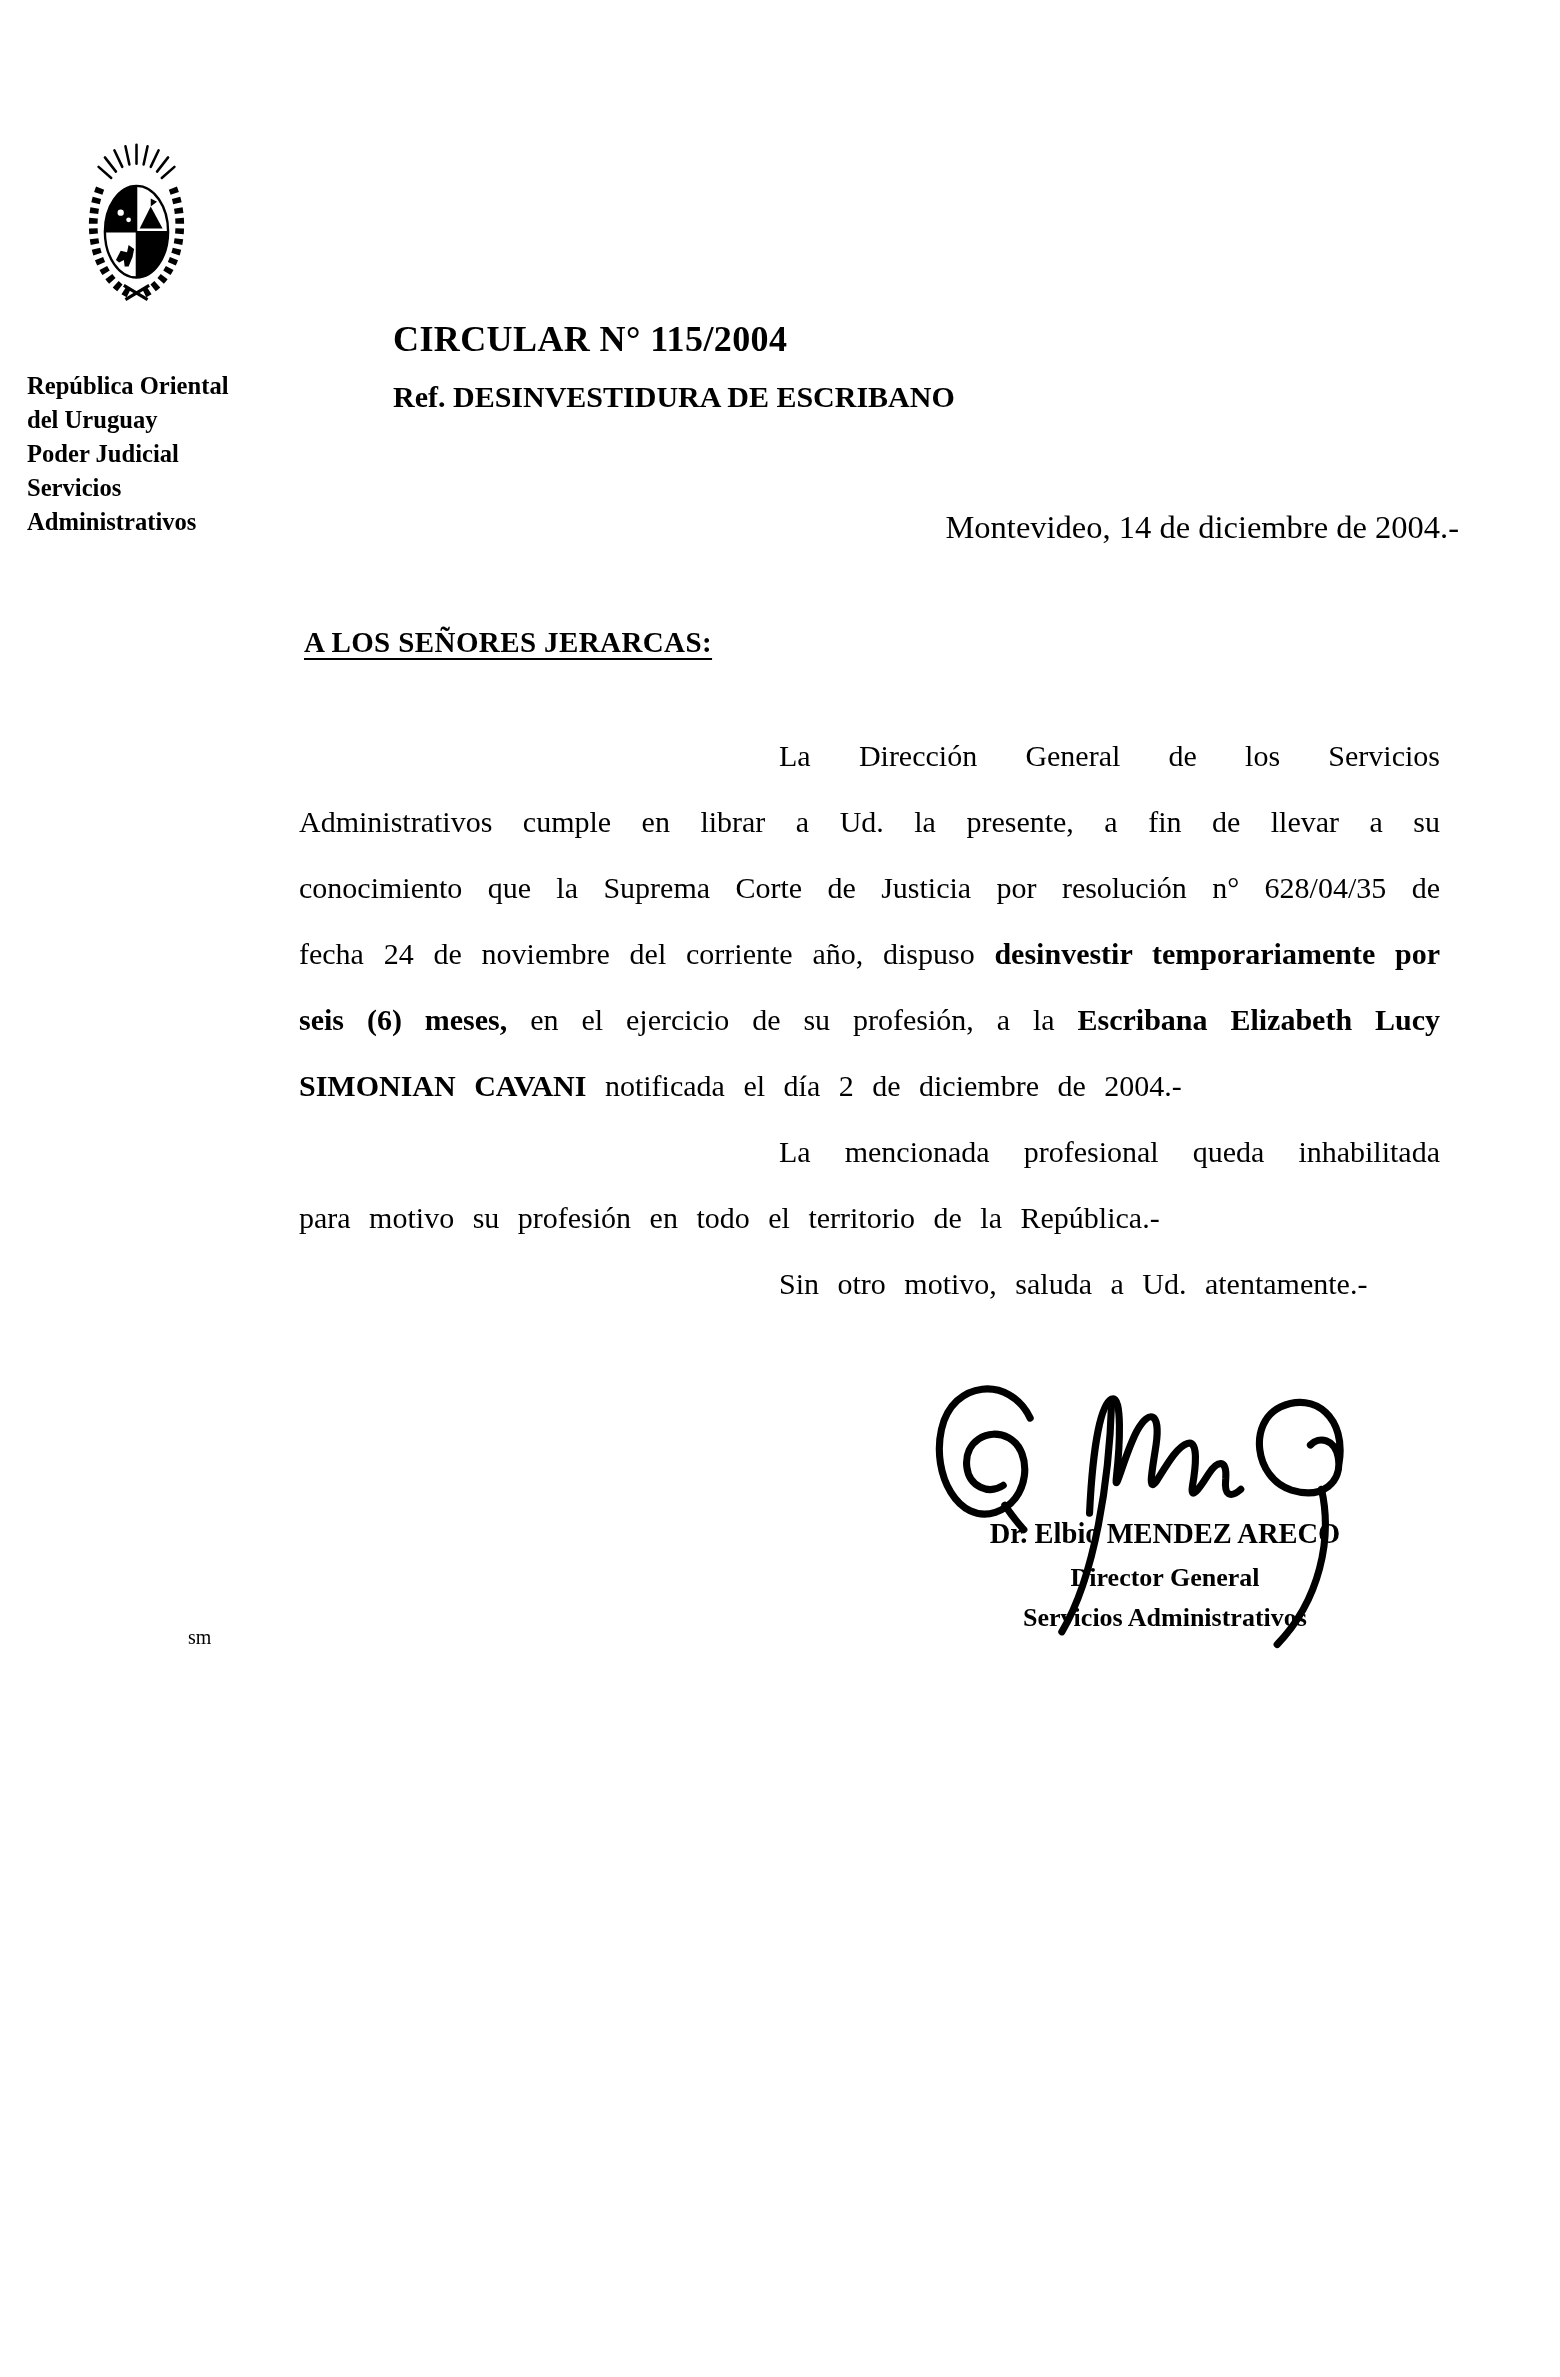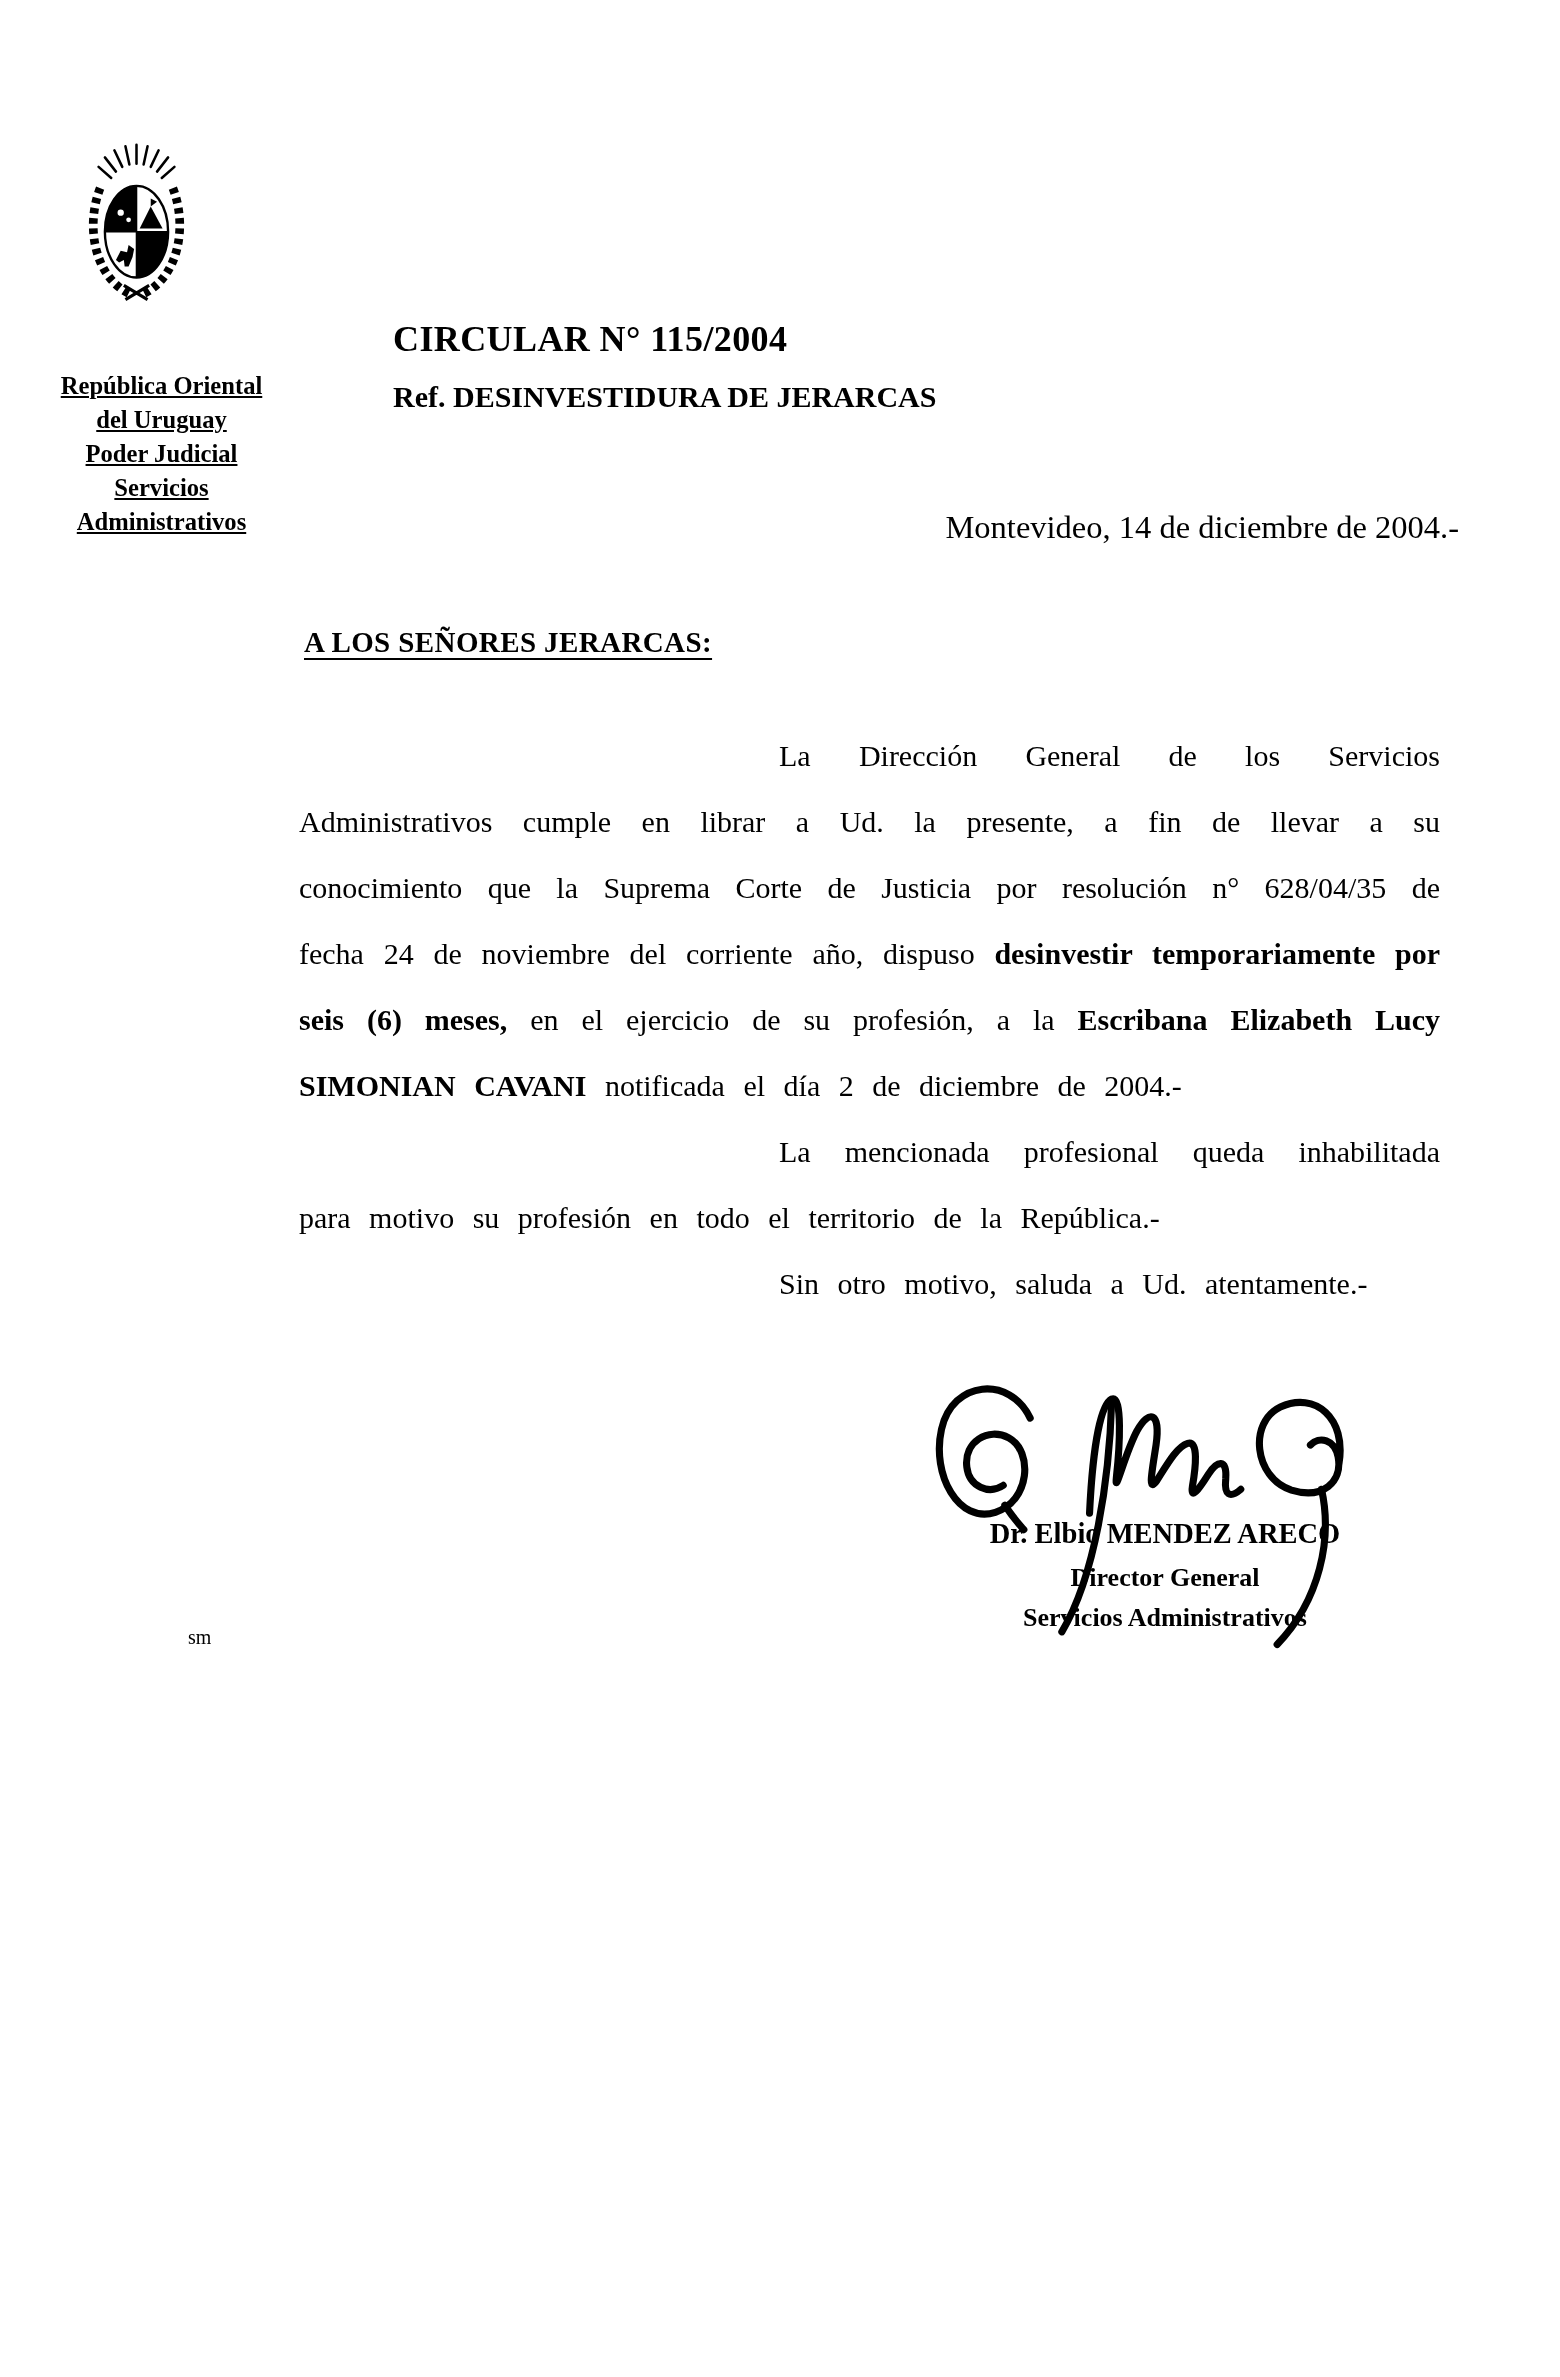--- a/index.html
+++ b/index.html
@@ -14,25 +14,24 @@
   }
   .emblem {
     position: absolute;
     left: 81px; top: 140px;
     width: 111px; height: 162px;
   }
   .org-block {
     position: absolute;
     left: 27px; top: 369px;
     width: 269px;
-    text-align: center;
+    text-align: left;
     font-weight: bold;
     font-size: 24.6px;
     line-height: 34px;
-    text-decoration: underline;
   }
   .circular-number {
     position: absolute;
     left: 393px; top: 318px;
     font-weight: bold;
     font-size: 36px;
     letter-spacing: 0.4px;
   }
   .reference-line {
     position: absolute;
@@ -124,21 +123,21 @@
 
   <div class="org-block">
     <div>República Oriental</div>
     <div>del Uruguay</div>
     <div>Poder Judicial</div>
     <div>Servicios</div>
     <div>Administrativos</div>
   </div>
 
   <div class="circular-number">CIRCULAR N°  115/2004</div>
-  <div class="reference-line">Ref. DESINVESTIDURA DE JERARCAS</div>
+  <div class="reference-line">Ref. DESINVESTIDURA DE ESCRIBANO</div>
   <div class="dateline">Montevideo, 14 de diciembre de 2004.-</div>
 
   <div class="salutation">A LOS SEÑORES JERARCAS:</div>
 
   <div class="body-text">
     <p><span>La Dirección General de los Servicios Administrativos cumple en librar a Ud. la presente, a fin de llevar a su conocimiento que la Suprema Corte de Justicia por resolución n° 628/04/35 de fecha 24 de noviembre del corriente año, dispuso </span><b>desinvestir temporariamente por seis (6) meses,</b><span> en el ejercicio de su profesión, a la </span><b>Escribana Elizabeth Lucy SIMONIAN CAVANI</b><span> notificada el día 2 de diciembre de 2004.-</span></p>
     <p>La mencionada profesional queda inhabilitada para motivo su profesión en todo el territorio de la República.-</p>
     <p>Sin otro motivo, saluda a Ud. atentamente.-</p>
   </div>
 

